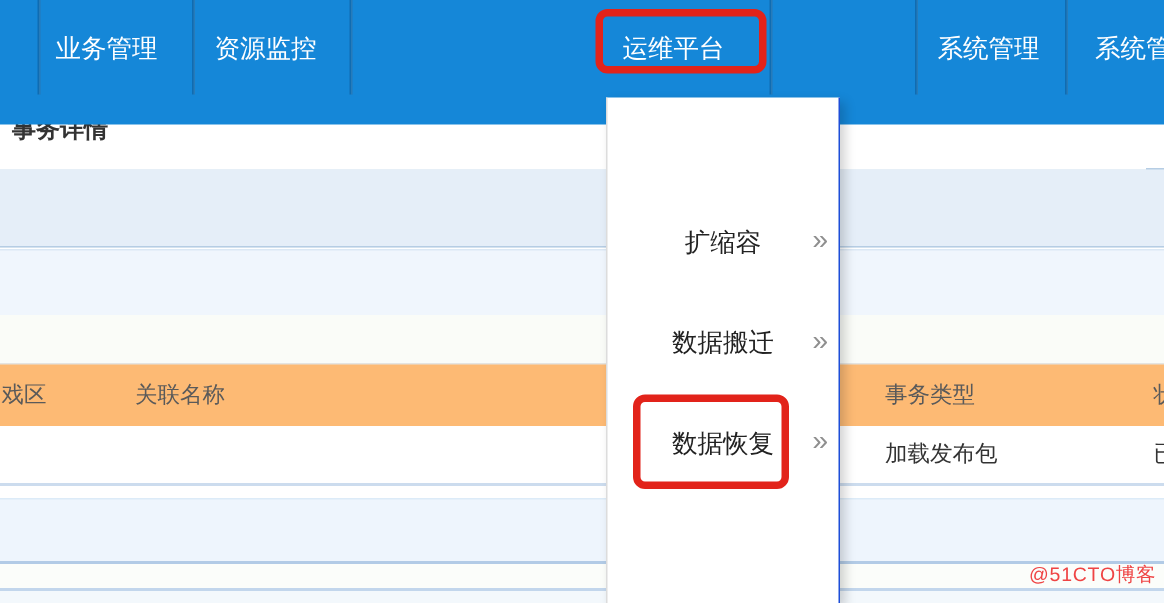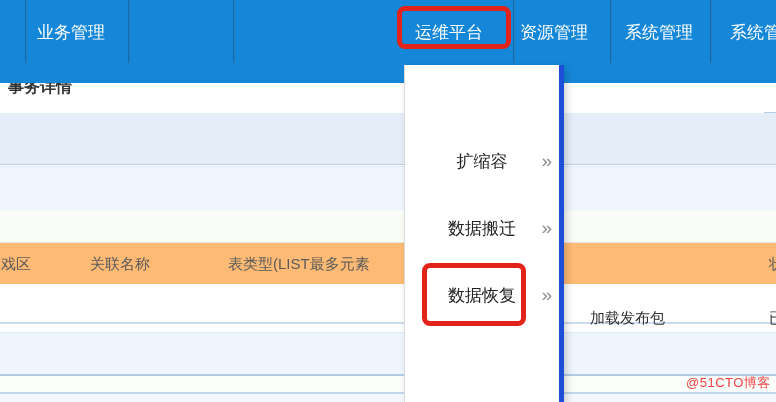--- a/index.html
+++ b/index.html
@@ -47,32 +47,32 @@
   }
   .th{
     position:absolute;top:0;height:42px;line-height:42px;
     font-size:15px;color:#5a5a5a;white-space:nowrap;
   }
   .trow{
     left:0;top:284px;width:776px;height:38px;background:#ffffff;
     border-bottom:2px solid #ccdcee;z-index:1;
   }
   .td{
-    position:absolute;top:15px;height:38px;line-height:38px;
+    position:absolute;top:0;height:38px;line-height:38px;
     font-size:15px;color:#333;white-space:nowrap;
   }
   .td-link{color:#1d56c0;cursor:pointer;}
   .band-d{top:332px;height:41px;background:#eef5fd;border-top:1px solid #dcebf8;border-bottom:2px solid #b2cbe6;}
   .band-e{top:376px;height:16px;background:#fbfdfa;border-bottom:2px solid #c2d6ec;}
   .band-f{top:394px;height:8px;background:#f3f8fc;}
 
   
   .menu-panel{
     left:404px;top:65px;width:154px;height:337px;background:#ffffff;
-    border-left:1px solid #dcdcdc;border-right:5px solid #1d4ed8;
+    border-left:1px solid #dcdcdc;border-right:1px solid #1d4ed8;
     box-shadow:3px 3px 7px rgba(0,0,0,0.18);
     z-index:10;
   }
   .menu-item{
     position:absolute;left:0;width:154px;height:54px;line-height:54px;
     text-align:center;font-size:17px;color:#222;cursor:pointer;white-space:nowrap;
   }
   .menu-item.selected{background:#cfdff5;}
   .menu-arrow{
     position:absolute;right:7px;top:0;height:54px;line-height:52px;
@@ -104,41 +104,41 @@
 <div class="abs band band-f"></div>
 
 <div class="abs crumb-bar">
 
   <span class="crumb-text">事务详情</span>
 </div>
 
 <div class="abs thead">
   <span class="th" style="left:1px">戏区</span>
   <span class="th" style="left:90px">关联名称</span>
-  <span class="th" style="left:228px">表类型(LIST最多元素</span>
+  <span class="th" style="left:590px">事务类型</span>
   <span class="th" style="left:769px">状</span>
 </div>
 
 <div class="abs trow">
   <span class="td td-link" style="left:-8px">0</span>
   <span class="td" style="left:590px">加载发布包</span>
   <span class="td" style="left:769px">已</span>
 </div>
 
 <div class="abs navbar">
   <div class="nav-divider" style="left:25px"></div>
   <div class="nav-divider" style="left:128px"></div>
   <div class="nav-divider" style="left:233px"></div>
   <div class="nav-divider" style="left:513px"></div>
   <div class="nav-divider" style="left:610px"></div>
   <div class="nav-divider" style="left:710px"></div>
 
   <div class="nav-item" style="left:37px">业务管理</div>
+  <div class="nav-item" style="left:143px">资源监控</div>
   <div class="nav-item" style="left:415px">运维平台</div>
-  <div class="nav-item" style="left:520px">资源管理</div>
   <div class="nav-item" style="left:625px">系统管理</div>
   <div class="nav-item" style="left:730px">系统管理</div>
 </div>
 
 <div class="abs menu-panel">
   <div class="menu-item" style="top:70px">
     <span>扩缩容</span>
     <span class="menu-arrow">»</span>
   </div>
   <div class="menu-item" style="top:137px">

